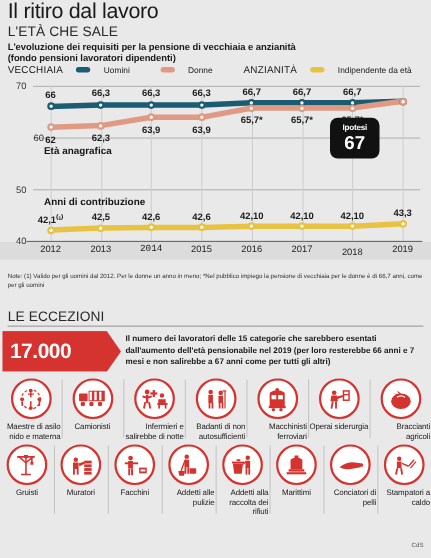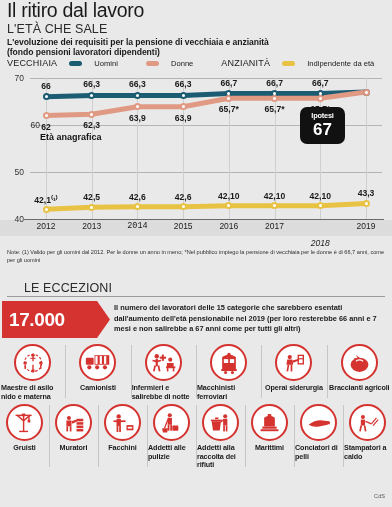--- a/index.html
+++ b/index.html
@@ -60,40 +60,40 @@
     position:absolute;right:6px;top:35px;width:45px;height:37px;
     background:#111;border-radius:7px;color:#fff;text-align:center;
   }
   .badge .b1{font-size:7.4px;font-weight:bold;margin-top:4px;letter-spacing:-.2px;}
   .badge .b2{font-size:17px;font-weight:bold;line-height:17px;margin-top:1px;}
 
   
   .note{position:absolute;left:7px;top:249px;width:378px;font-size:5.6px;color:#2f2f2f;line-height:7.6px;}
 
   
-  .sec2{position:absolute;left:24px;top:281px;font-size:12.5px;color:#2a2a2a;letter-spacing:.1px;}
+  .sec2{position:absolute;left:7px;top:281px;font-size:12.5px;color:#2a2a2a;letter-spacing:.1px;}
   .rule{position:absolute;left:7px;top:296px;width:378px;height:1px;background:#9a9a9a;}
 
   .pennant{
     position:absolute;left:2px;top:301px;width:108px;height:37px;background:#d5332f;
     clip-path:polygon(0 0,88% 0,100% 50%,88% 100%,0 100%);
     display:flex;align-items:center;
   }
   .pennant span{color:#fff;font-size:19px;font-weight:bold;margin-left:7px;letter-spacing:-.4px;}
   .exp{position:absolute;left:114px;top:303px;width:272px;font-size:7.4px;font-weight:bold;color:#1a1a1a;line-height:10.5px;}
 
   
   .grid{position:absolute;left:0;top:341px;width:392px;}
   .row{display:flex;width:392px;}
   .cell{flex:1;display:flex;flex-direction:column;align-items:center;position:relative;padding-top:3px;}
   .cell + .cell:before{content:"";position:absolute;left:0;top:4px;bottom:3px;width:1px;background:#c6c6c6;}
   .ico{width:37px;height:37px;border-radius:50%;background:#fff;border:2.6px solid #d5332f;
        display:flex;align-items:center;justify-content:center;box-sizing:border-box;}
   .ico svg{display:block;}
-  .clab{margin-top:3px;font-size:7.2px;font-weight:bold;color:#1a1a1a;text-align:left;line-height:8.6px;
+  .clab{margin-top:3px;font-size:7.2px;font-weight:normal;color:#1a1a1a;text-align:right;line-height:8.6px;
         letter-spacing:-.1px;padding:0 1px;}
   .credit{position:absolute;right:7px;top:493px;font-size:5.6px;color:#555;}
 </style>
 </head>
 <body>
 
 <div class="wrap">
 
   <div class="title">Il ritiro dal lavoro</div>
   <div class="kicker">L'ETÀ CHE SALE</div>
@@ -163,24 +163,25 @@
         <div class="ytick" style="left: 2px; top: 1px;">70</div>
         <div class="ytick" style="left: 18px; top: 48px;">60</div>
         <div class="ytick" style="left: 2px; top: 95px;">50</div>
         <div class="ytick" style="left: 2px; top: 142px;">40</div>
         <div class="xtick" style="left: 24px; top: 149px;">2012</div>
         <div class="xtick" style="left: 69.7143px; top: 149px;">2013</div>
         <div class="xtick" style="left: 115.429px; top: 149px; font-family: Liberation Mono, monospace;">2014</div>
         <div class="xtick" style="left: 161.143px; top: 149px;">2015</div>
         <div class="xtick" style="left: 206.857px; top: 149px;">2016</div>
         <div class="xtick" style="left: 252.571px; top: 149px;">2017</div>
-        <div class="xtick" style="left: 298.286px; top: 166px; font-style: italic;">2018</div>
+        <div class="xtick" style="left: 298.286px; top: 152px;">2018</div>
         <div class="xtick" style="left: 344px; top: 149px;">2019</div>
       </div>
     <div class="axlab" id="lab-eta" style="left: 40px; top: 60px;">Età anagrafica</div>
+    <div class="axlab" id="lab-anni" style="left: 40px; top: 106px;">Anni di contribuzione</div>
     <div class="badge">
       <div class="b1">Ipotesi</div>
       <div class="b2">67</div>
     </div>
   <div class="dlab" style="left: 23px; top: 8.8px;">66</div>
       <div class="dlab" style="left: 68.7143px; top: 7.39px;">66,3</div>
       <div class="dlab" style="left: 114.429px; top: 7.39px;">66,3</div>
       <div class="dlab" style="left: 160.143px; top: 7.39px;">66,3</div>
       <div class="dlab" style="left: 205.857px; top: 5.51px;">66,7</div>
       <div class="dlab" style="left: 251.571px; top: 5.51px;">66,7</div>
@@ -266,20 +267,39 @@
                 <rect x="19" y="17" width="11" height="2.2"></rect>
                 <rect x="20" y="19" width="1.8" height="4"></rect>
                 <rect x="27" y="19" width="1.8" height="4"></rect>
               </g>
             </svg>
           </div>
           <div class="clab">Infermieri e salirebbe di notte</div>
         </div>
         <div class="cell">
           <div class="ico">
+            <svg viewBox="0 0 30 26" width="25" height="22">
+              <g fill="#d5332f">
+                <circle cx="9" cy="5" r="2.5"></circle>
+                <path d="M6.5 8 h5 v9 h-5z"></path>
+                <rect x="6.8" y="17" width="1.9" height="6"></rect>
+                <rect x="10" y="17" width="1.9" height="6"></rect>
+                <circle cx="20" cy="6" r="2.5"></circle>
+                <path d="M17.5 9 h5 v8 h-5z"></path>
+                <rect x="17.8" y="17" width="1.9" height="6"></rect>
+                <rect x="21" y="17" width="1.9" height="6"></rect>
+                <rect x="24" y="4" width="1.3" height="19"></rect>
+                <rect x="22" y="3.2" width="4" height="1.4"></rect>
+              </g>
+            </svg>
+          </div>
+          <div class="clab">Badanti di non autosufficienti</div>
+        </div>
+        <div class="cell">
+          <div class="ico">
             <svg viewBox="0 0 24 28" width="22" height="24">
               <g fill="#d5332f">
                 <path d="M4 7 q8-5 16 0 v14 q-8 3 -16 0z"></path>
                 <rect x="6" y="9.5" width="5" height="4.5" fill="#fff"></rect>
                 <rect x="13" y="9.5" width="5" height="4.5" fill="#fff"></rect>
                 <circle cx="12" cy="4" r="2"></circle>
                 <rect x="3" y="21" width="18" height="2.4"></rect>
                 <circle cx="8" cy="25" r="1.8"></circle>
                 <circle cx="16" cy="25" r="1.8"></circle>
               </g>

